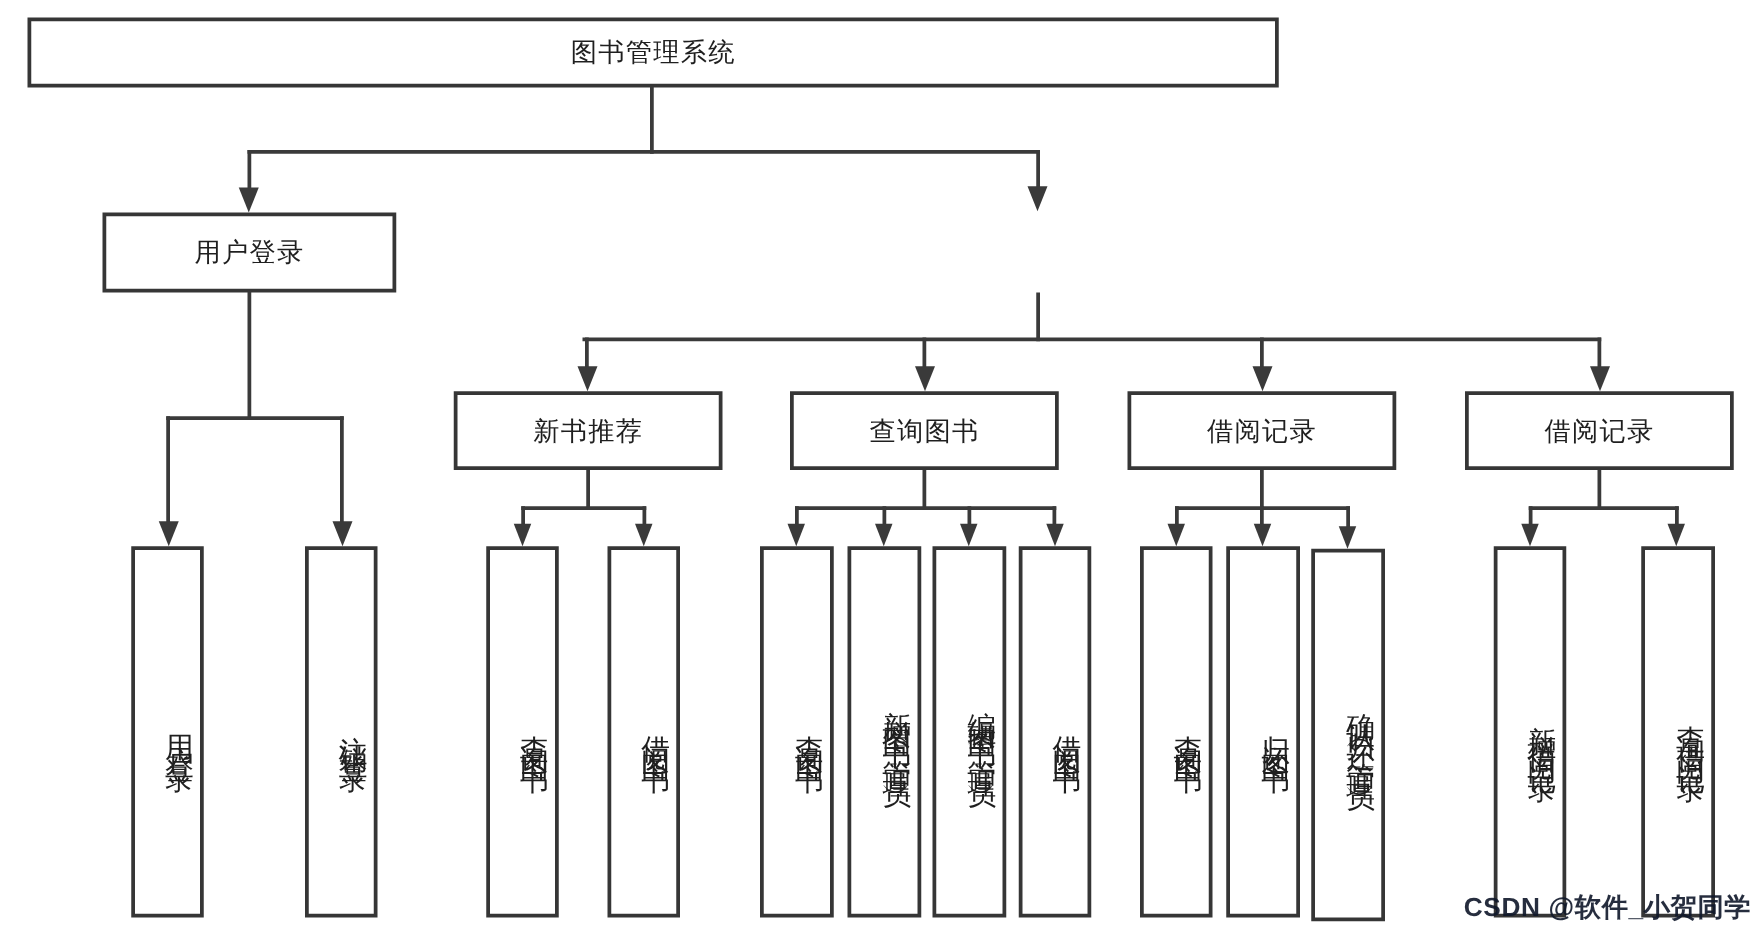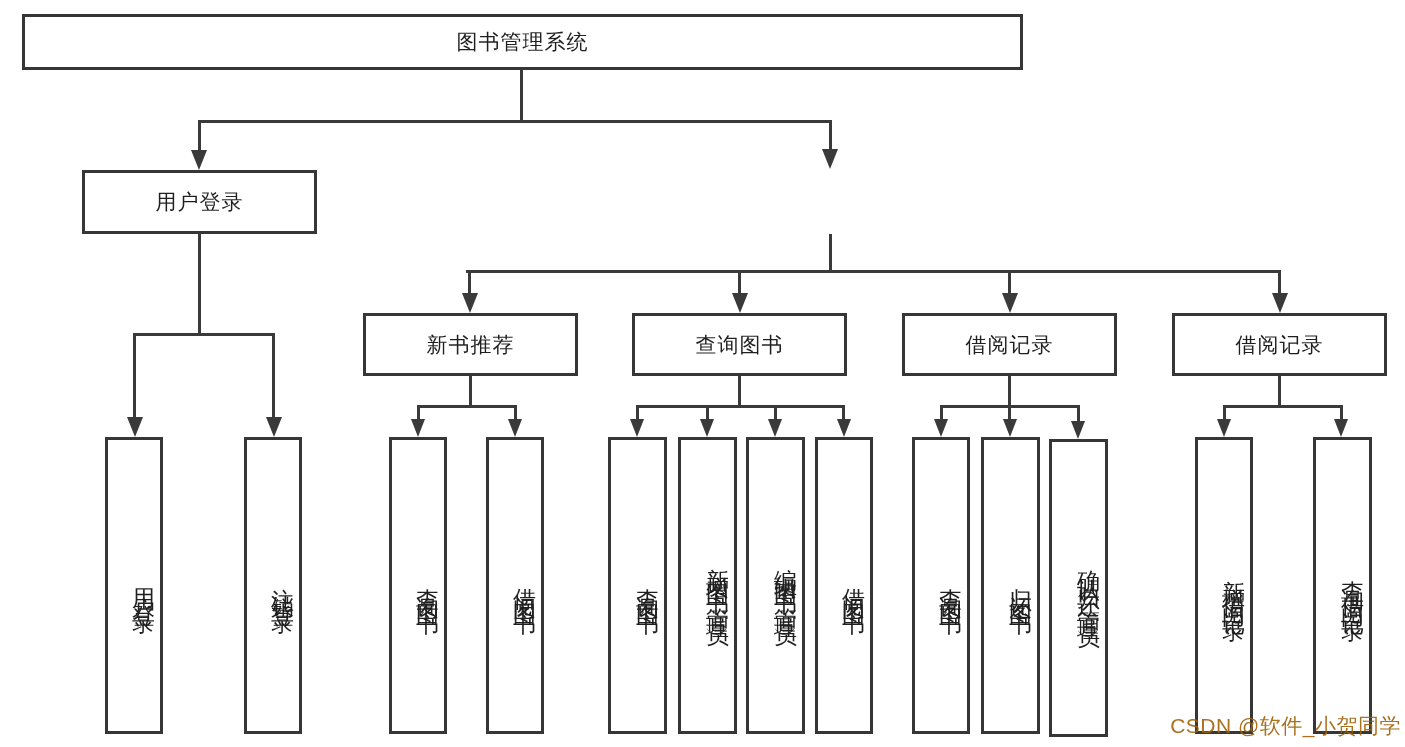--- a/index.html
+++ b/index.html
@@ -23,21 +23,21 @@
     position:absolute;width:0;height:0;
     border-left:8px solid transparent;border-right:8px solid transparent;
     border-top:20px solid #3a3a3a;
   }
   .arrow.sm{
     border-left:7px solid transparent;border-right:7px solid transparent;
     border-top:18px solid #3a3a3a;
   }
   #watermark{
     position:absolute;right:4px;top:712px;z-index:5;
-    font-size:21px;color:#a16207;letter-spacing:0.5px;opacity:0.9;
+    font-size:21px;color:#0f172a;letter-spacing:0.5px;opacity:0.9;font-weight:bold;
   }
 </style>
 </head>
 <body>
 
 <div id="stage">
 
   <div class="node h" style="left:22px;top:14px;width:1001px;height:56px">图书管理系统</div>
 
   <div class="node h" style="left:82px;top:170px;width:235px;height:64px">用户登录</div>

